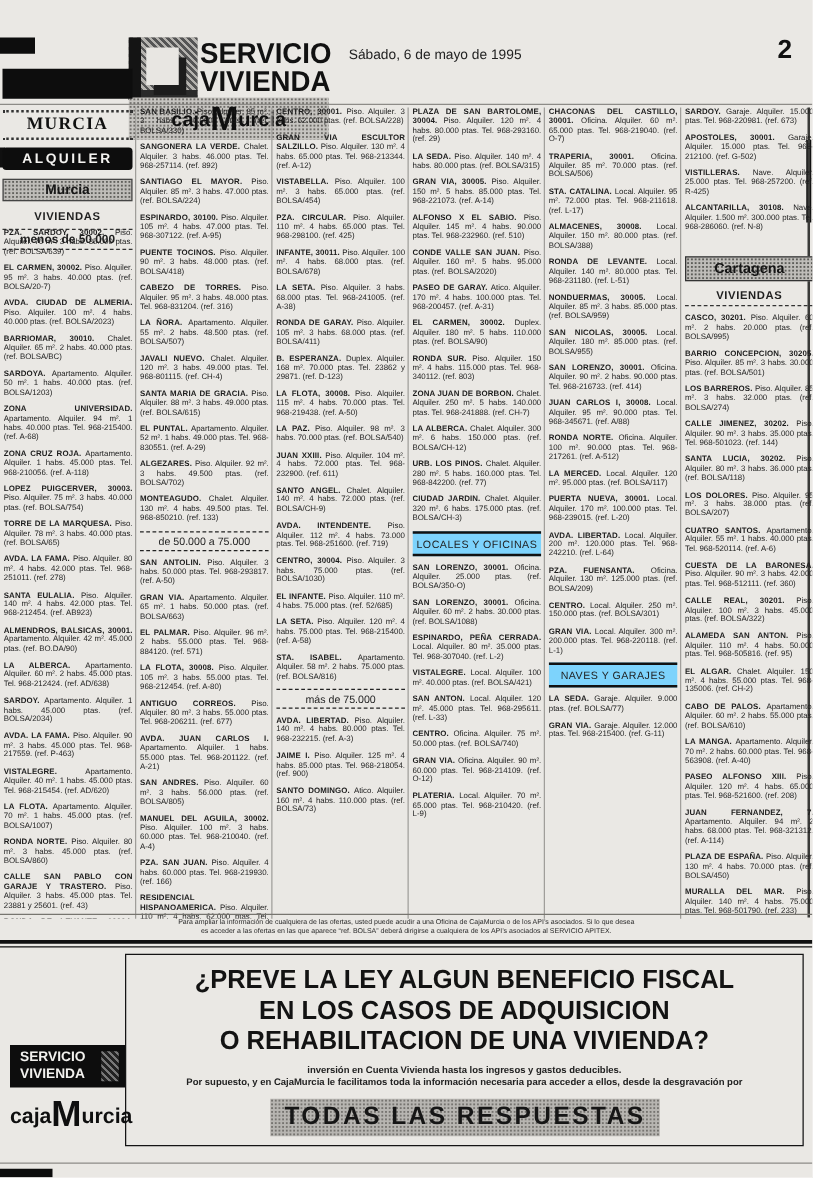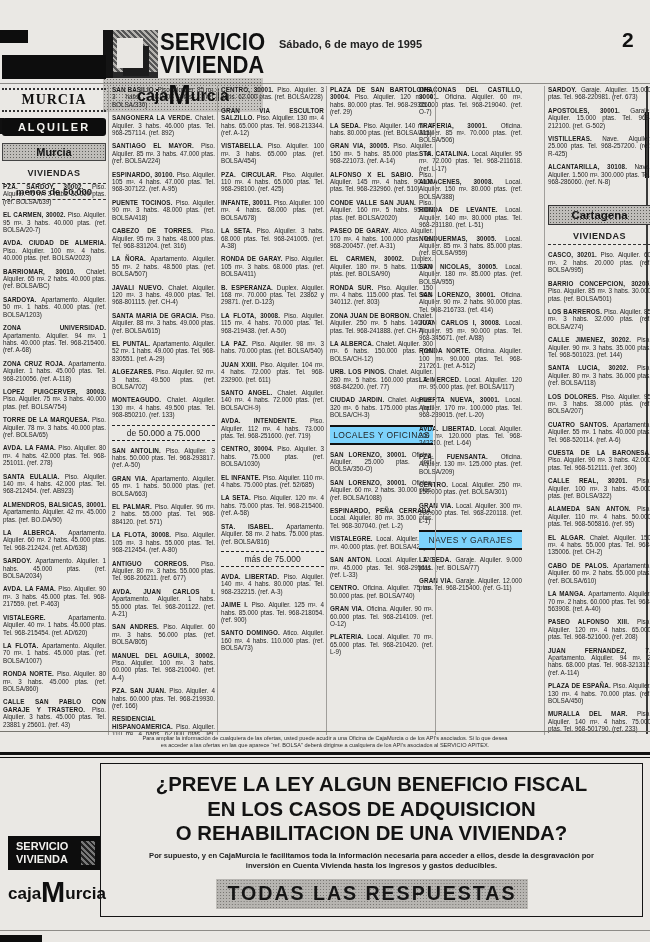--- a/index.html
+++ b/index.html
@@ -15,21 +15,21 @@
   .masthead-graphic .inner{position:absolute;left:14px;top:8px;width:26px;height:30px;background:#e8e6e2;
       box-shadow:6px 8px 0 #1c1c1c;}
   .masthead-text{position:absolute;left:160px;top:31px;width:104px;line-height:23px;
       font-weight:bold;font-size:23px;letter-spacing:0;transform:scaleX(.96);transform-origin:left;color:#111;}
   .brand-band{position:absolute;left:103px;top:78px;width:160px;height:34px;background:#c6c4c0;
       background-image:radial-gradient(#6e6c68 .7px,transparent .8px);background-size:3px 3px;
       display:flex;align-items:center;justify-content:center;}
   .brand{font-weight:bold;color:#0f0f0f;white-space:nowrap;}
   .brand .pre,.brand .post{font-size:16px;}
   .brand .bigm{font-size:27px;vertical-align:-3px;}
-  .dateline{position:absolute;left:279px;top:38px;font-size:11px;color:#222;font-weight:bold;}
+  .dateline{position:absolute;left:279px;top:38px;font-size:11px;color:#222;}
   .pageno{position:absolute;left:622px;top:28px;font-size:21px;font-weight:bold;color:#111;}
   .catbar{position:absolute;left:277px;top:58px;width:362px;height:15px;background:#0d0d0d;color:#f2f1ee;
       font-size:8px;font-weight:bold;letter-spacing:.4px;display:flex;align-items:center;justify-content:center;white-space:nowrap;}
   .toprule{position:absolute;left:0;top:83px;width:650px;height:1px;background:#8d8b87;}
   
   .sidebar{position:absolute;left:2px;top:55px;width:104px;}
   .sb-blackbar{height:24px;background:#0d0d0d;margin-bottom:9px;}
   .sb-region{font-family:"Liberation Serif",serif;font-weight:bold;font-size:14px;text-align:center;color:#111;
       border-top:2px dotted #333;border-bottom:2px dotted #333;padding:2px 0;margin-bottom:6px;letter-spacing:1px;}
   .sb-mode{background:#0d0d0d;color:#f4f3f0;border-radius:3px;font-weight:bold;font-size:11px;text-align:center;
@@ -196,21 +196,21 @@
       <div class="band major">LOCALES Y OFICINAS</div>
       <p class="ad"><b>SAN LORENZO, 30001. </b>Oficina. Alquiler. 25.000 ptas. (ref. BOLSA/350-O)</p>
       <p class="ad"><b>SAN LORENZO, 30001. </b>Oficina. Alquiler. 60 m². 2 habs. 30.000 ptas. (ref. BOLSA/1088)</p>
       <p class="ad"><b>ESPINARDO, PEÑA CERRADA. </b>Local. Alquiler. 80 m². 35.000 ptas. Tel. 968-307040. (ref. L-2)</p>
       <p class="ad"><b>VISTALEGRE. </b>Local. Alquiler. 100 m². 40.000 ptas. (ref. BOLSA/421)</p>
       <p class="ad"><b>SAN ANTON. </b>Local. Alquiler. 120 m². 45.000 ptas. Tel. 968-295611. (ref. L-33)</p>
       <p class="ad"><b>CENTRO. </b>Oficina. Alquiler. 75 m². 50.000 ptas. (ref. BOLSA/740)</p>
       <p class="ad"><b>GRAN VIA. </b>Oficina. Alquiler. 90 m². 60.000 ptas. Tel. 968-214109. (ref. O-12)</p>
       <p class="ad"><b>PLATERIA. </b>Local. Alquiler. 70 m². 65.000 ptas. Tel. 968-210420. (ref. L-9)</p>
     </div>
-  <div class="col" style="left:419px;top:86px;height:649px;">
+  <div class="col" style="left:439px;top:86px;height:649px;">
       <p class="ad"><b>CHACONAS DEL CASTILLO, 30001. </b>Oficina. Alquiler. 60 m². 65.000 ptas. Tel. 968-219040. (ref. O-7)</p>
       <p class="ad"><b>TRAPERIA, 30001. </b>Oficina. Alquiler. 85 m². 70.000 ptas. (ref. BOLSA/506)</p>
       <p class="ad"><b>STA. CATALINA. </b>Local. Alquiler. 95 m². 72.000 ptas. Tel. 968-211618. (ref. L-17)</p>
       <p class="ad"><b>ALMACENES, 30008. </b>Local. Alquiler. 150 m². 80.000 ptas. (ref. BOLSA/388)</p>
       <p class="ad"><b>RONDA DE LEVANTE. </b>Local. Alquiler. 140 m². 80.000 ptas. Tel. 968-231180. (ref. L-51)</p>
       <p class="ad"><b>NONDUERMAS, 30005. </b>Local. Alquiler. 85 m². 3 habs. 85.000 ptas. (ref. BOLSA/959)</p>
       <p class="ad"><b>SAN NICOLAS, 30005. </b>Local. Alquiler. 180 m². 85.000 ptas. (ref. BOLSA/955)</p>
       <p class="ad"><b>SAN LORENZO, 30001. </b>Oficina. Alquiler. 90 m². 2 habs. 90.000 ptas. Tel. 968-216733. (ref. 414)</p>
       <p class="ad"><b>JUAN CARLOS I, 30008. </b>Local. Alquiler. 95 m². 90.000 ptas. Tel. 968-345671. (ref. A/88)</p>
       <p class="ad"><b>RONDA NORTE. </b>Oficina. Alquiler. 100 m². 90.000 ptas. Tel. 968-217261. (ref. A-512)</p>
@@ -269,22 +269,22 @@
   <div class="dbl-a"></div>
   <div class="dbl-b"></div>
 
   <div class="promo">
     <h1>
       <div>¿PREVE LA LEY ALGUN BENEFICIO FISCAL</div>
       <div>EN LOS CASOS DE ADQUISICION</div>
       <div>O REHABILITACION DE UNA VIVIENDA?</div>
     </h1>
     <div class="body">
+      <div>inversión en Cuenta Vivienda hasta los ingresos y gastos deducibles.</div>
       <div>Por supuesto, y en CajaMurcia le facilitamos toda la información necesaria para acceder a ellos, desde la desgravación por</div>
-      <div>inversión en Cuenta Vivienda hasta los ingresos y gastos deducibles.</div>
     </div>
     <div class="cta">TODAS LAS RESPUESTAS</div>
   </div>
 
   <div class="mini-logo">
     <div class="px"></div>
     <div>SERVICIO</div>
     <div>VIVIENDA</div>
   </div>
   <div class="brand-bottom brand"><span class="pre">caja</span><span class="bigm">M</span><span class="post">urcia</span></div>

